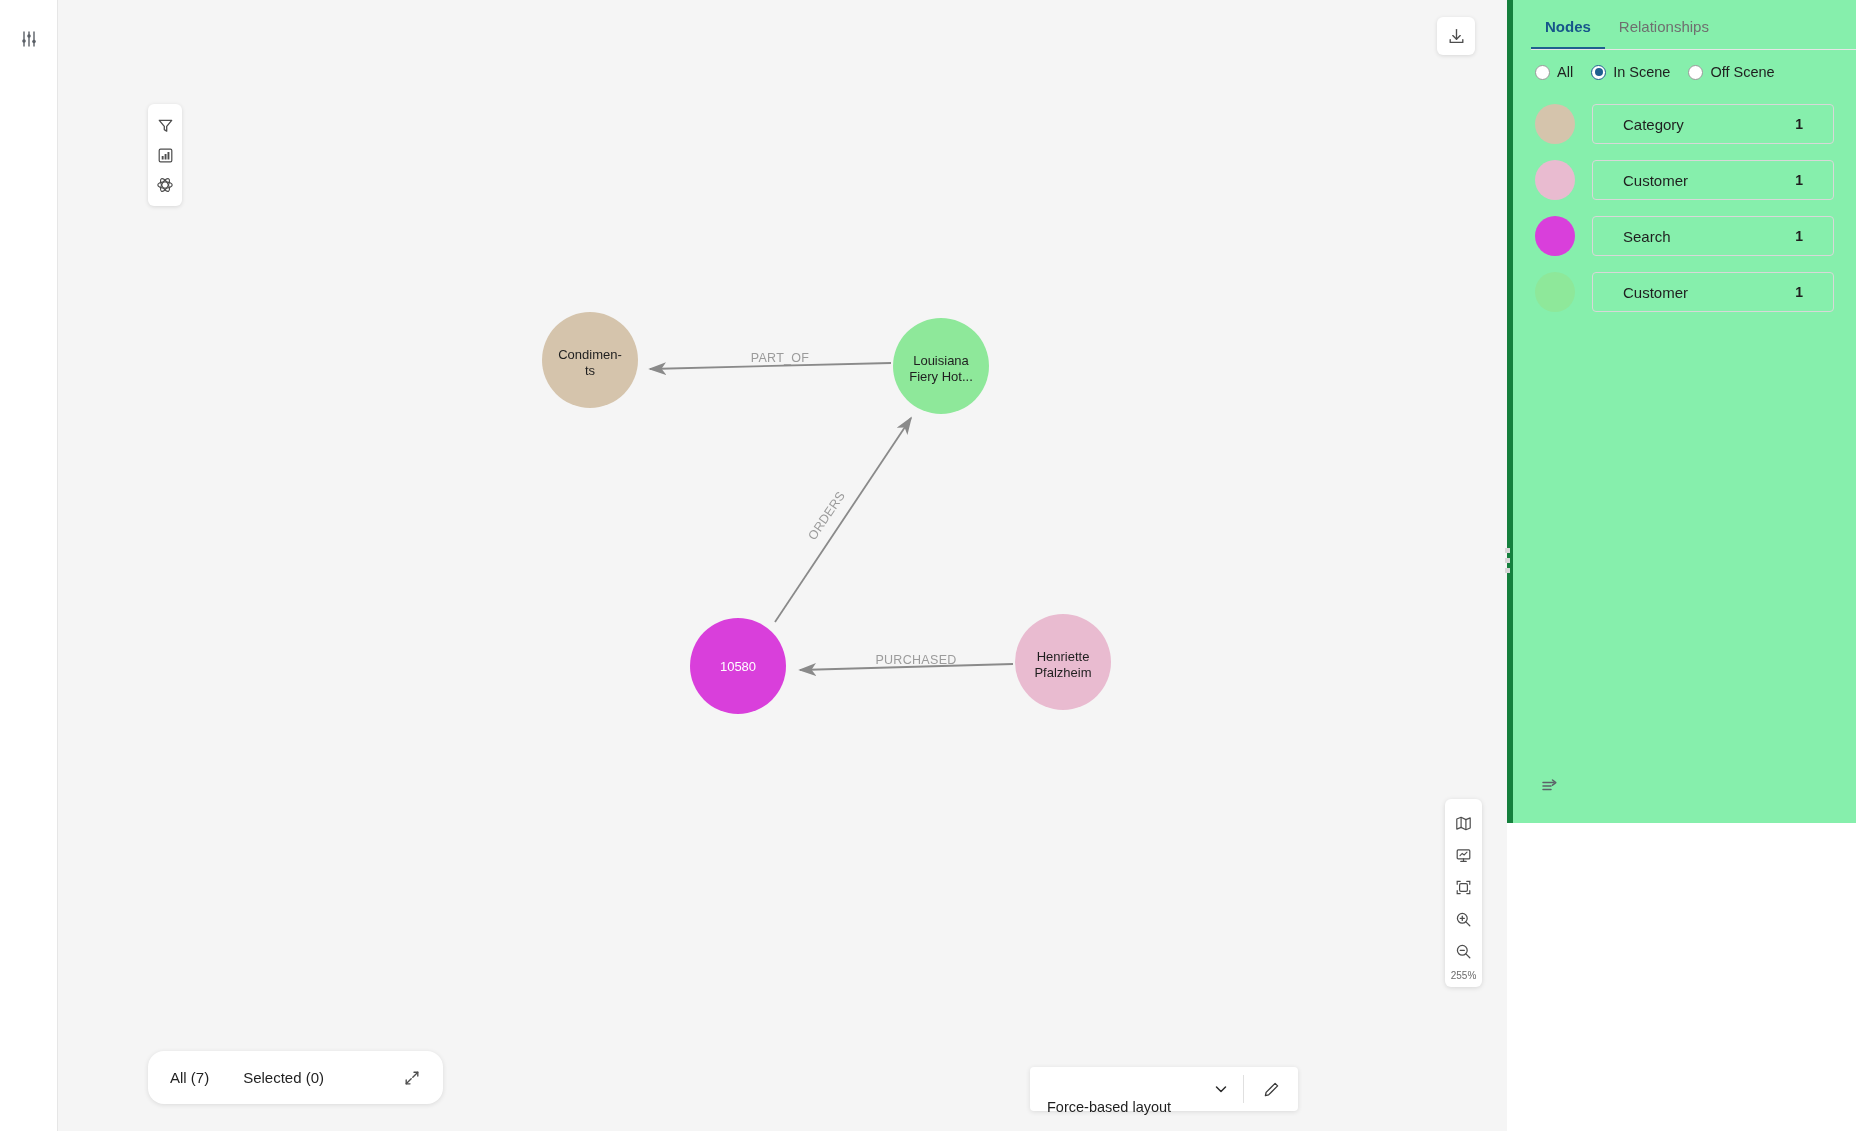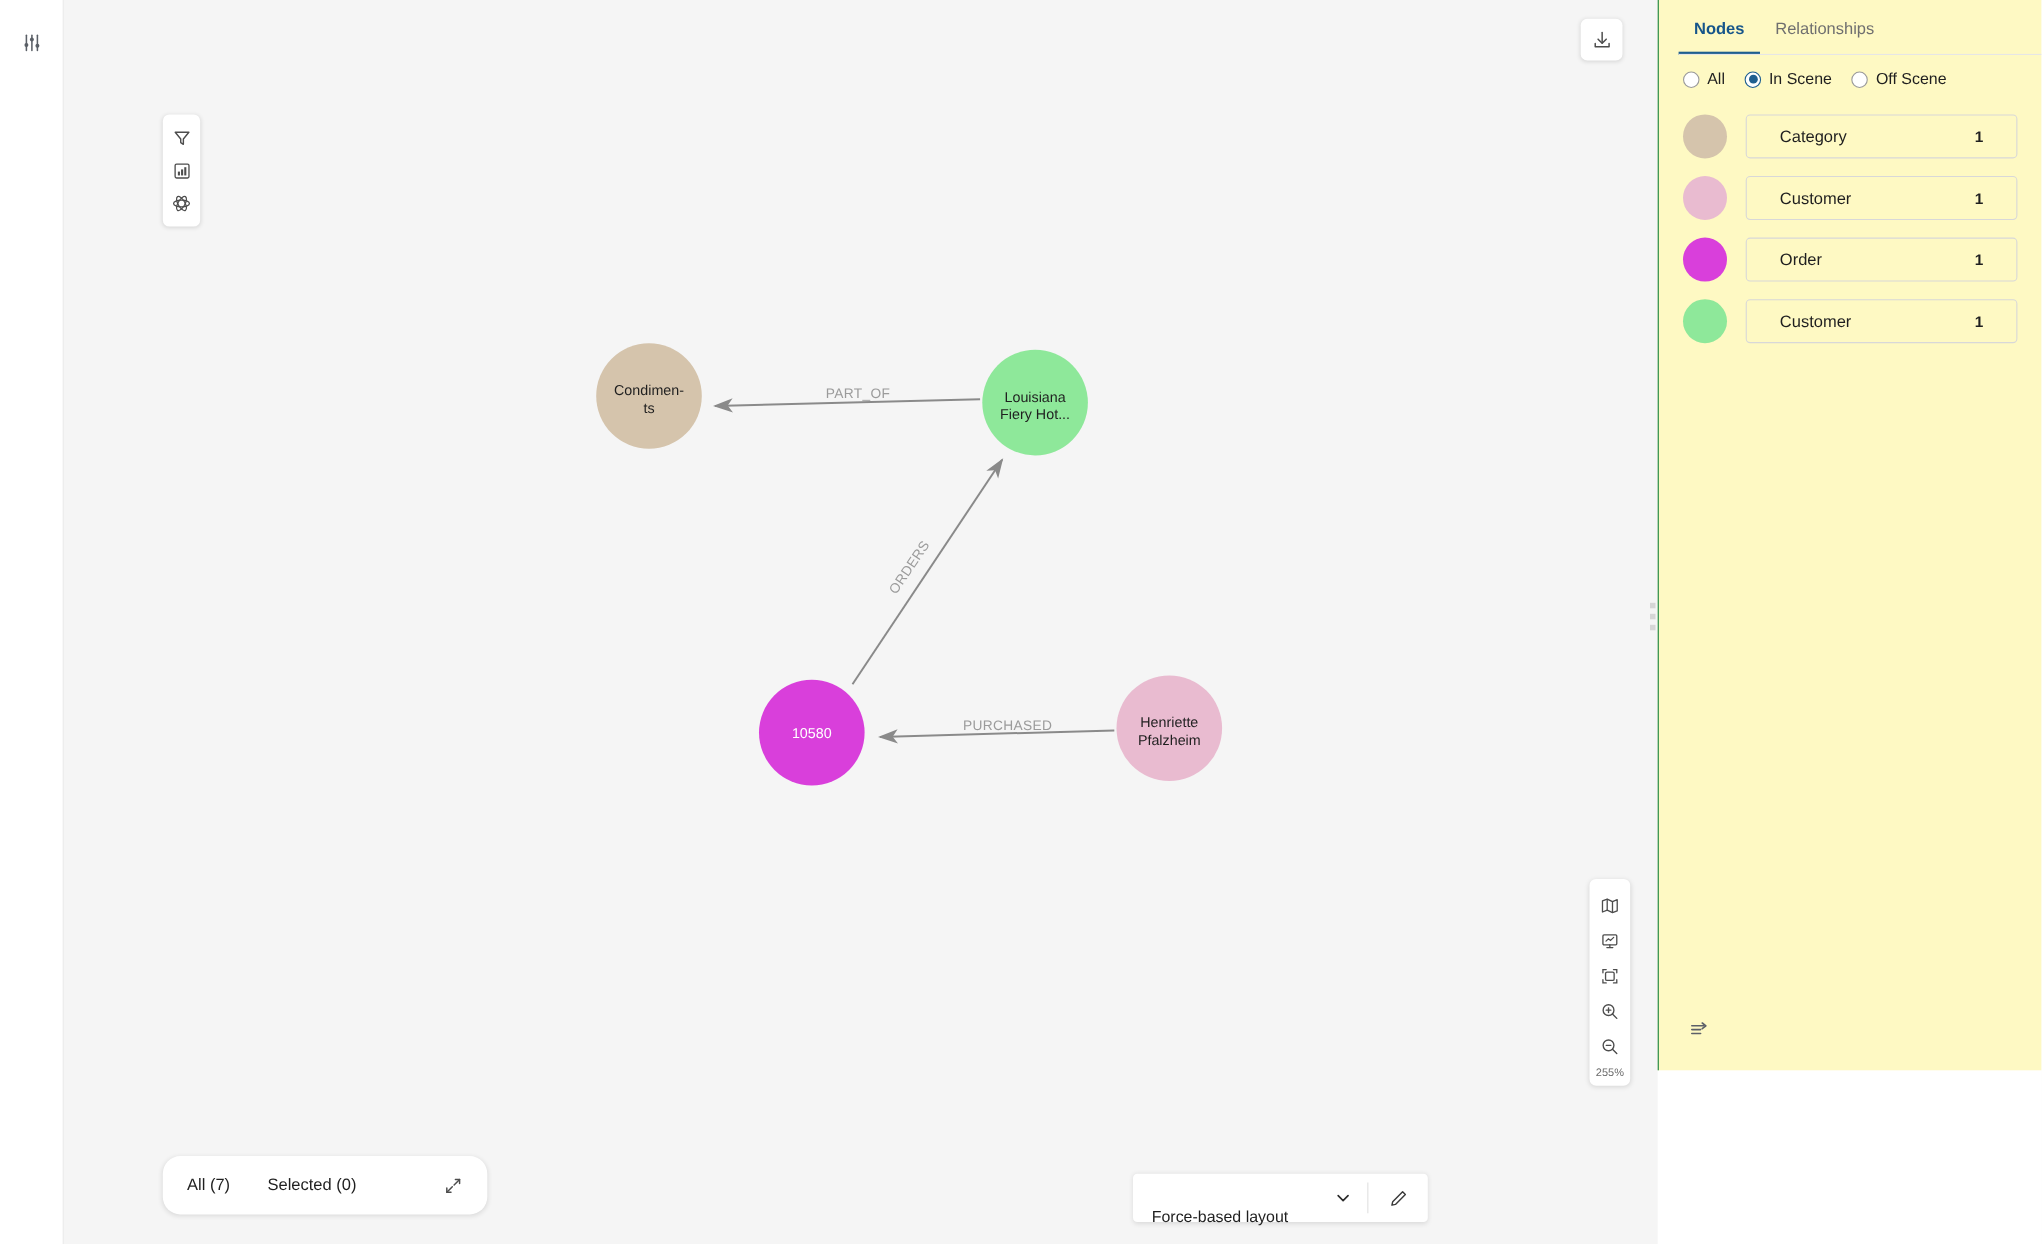--- a/index.html
+++ b/index.html
@@ -145,25 +145,25 @@
   .layout-name {
     flex: 1; padding-left: 17px;
     font-size: 14.5px; color: #1f1f1f; margin-top: 36px;
   }
   .chev { padding-right: 14px; display: flex; cursor: pointer; }
   .lay-div { width: 1px; height: 28px; background: #e0e0e0; }
   .pencil { width: 54px; display: flex; align-items: center; justify-content: center; cursor: pointer; }
 
   
   .panel {
-    width: 349px; height: 973px;
-    background: #fef9c3;
+    width: 349px; height: 823px;
+    background: #86efac;
     flex: 0 0 349px;
     position: relative;
-    border-left: 1px solid #15803d;
+    border-left: 6px solid #15803d;
   }
   .tabs { display: flex; padding: 0 18px; position: relative; }
   .tab {
     padding: 18px 14px 15px;
     font-size: 15px; color: #6f6f6f; cursor: pointer;
     position: relative;
   }
   .tab.active { color: #16558a; font-weight: 600; }
   .tab.active::after {
     content: ""; position: absolute;
@@ -443,21 +443,21 @@
       <div class="cat-row">
         <span class="swatch" style="background:#e9bbd0"></span>
         <span class="cat-chip">
           <span class="cat-name">Customer</span>
           <span class="cat-count">1</span>
         </span>
       </div>
       <div class="cat-row">
         <span class="swatch" style="background:#d93fdb"></span>
         <span class="cat-chip">
-          <span class="cat-name">Order</span>
+          <span class="cat-name">Search</span>
           <span class="cat-count">1</span>
         </span>
       </div>
       <div class="cat-row">
         <span class="swatch" style="background:#8ee89a"></span>
         <span class="cat-chip">
           <span class="cat-name">Customer</span>
           <span class="cat-count">1</span>
         </span>
       </div>

